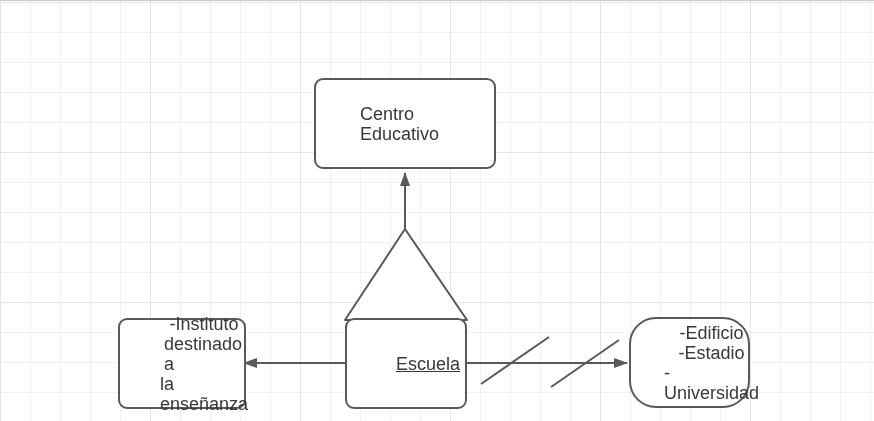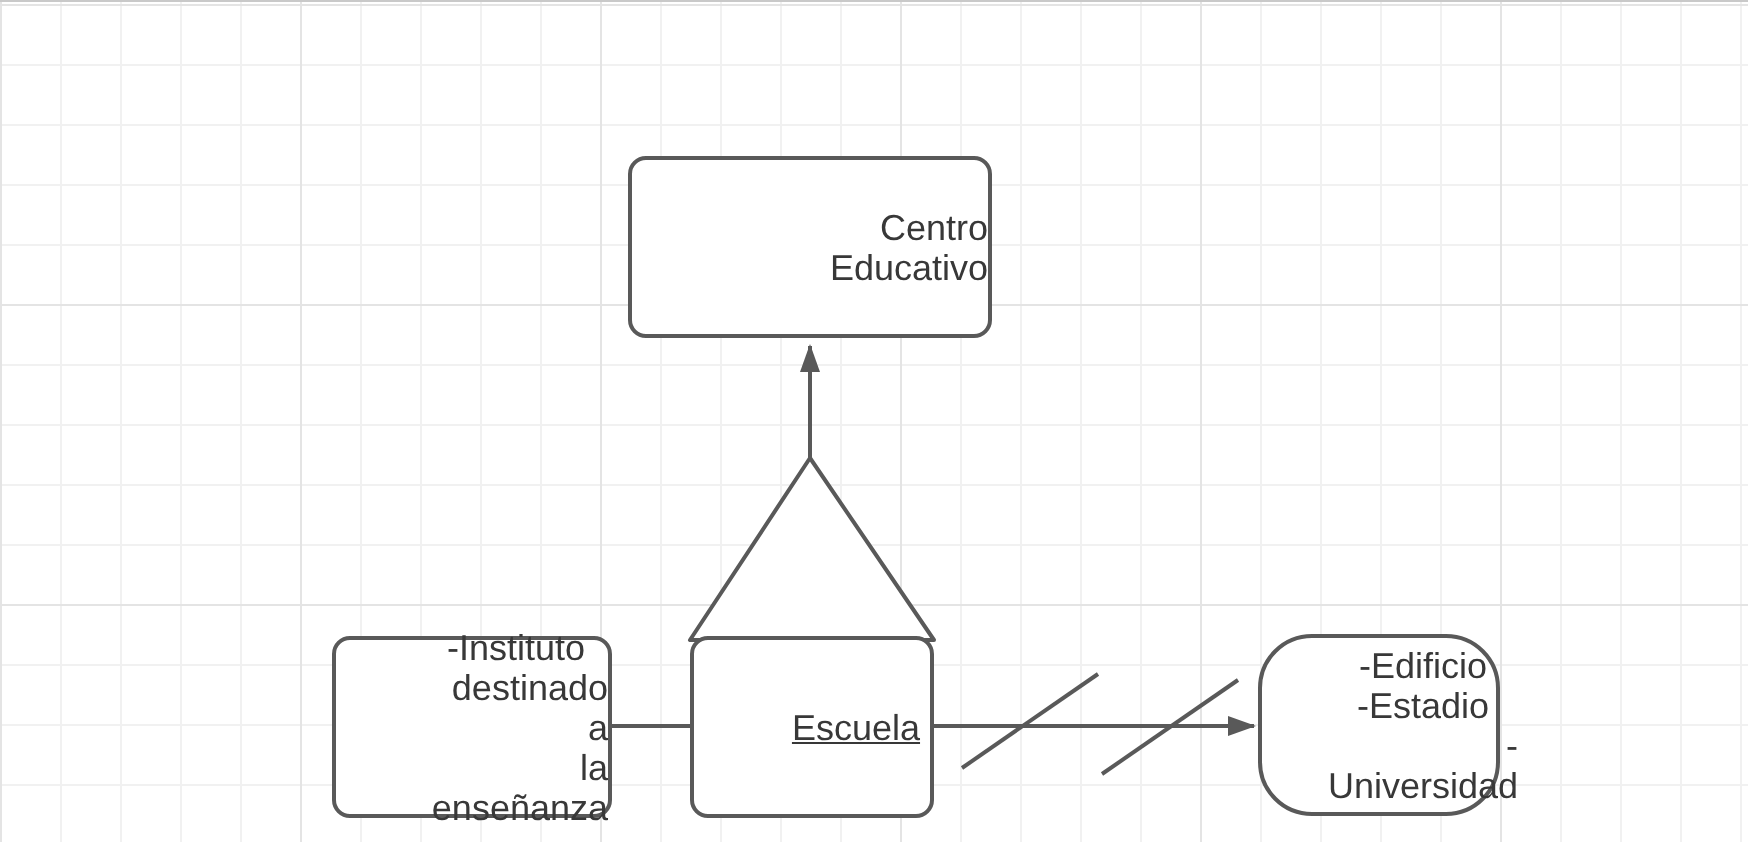--- a/index.html
+++ b/index.html
@@ -33,31 +33,31 @@
   .node {
     position: absolute;
     box-sizing: border-box;
     background: #ffffff;
     border: 2px solid #595959;
     border-radius: 9px;
     display: flex;
     flex-direction: column;
     align-items: center;
     justify-content: center;
-    text-align: right;
+    text-align: left;
     color: #383838;
     font-size: 18px;
     line-height: 20px;
     z-index: 2;
     cursor: default;
     padding-left: 44px;
   }
   .node-top    { left: 314px; top: 77px;  width: 182px; height: 91px; }
   .node-center { left: 345px; top: 317px; width: 122px; height: 91px; text-decoration: underline; }
-  .node-left   { left: 118px; top: 317px; width: 140px; height: 91px; margin-left: 48px; }
+  .node-left   { left: 118px; top: 317px; width: 128px; height: 91px; }
   .node-right  { left: 629px; top: 316px; width: 121px; height: 91px; border-radius: 27px; }
 </style>
 </head>
 <body>
 
 <div class="canvas">
 
   <svg class="connector-layer" width="874" height="421" viewBox="0 0 874 421">
     <defs>
       <marker id="arrowhead" markerUnits="userSpaceOnUse" markerWidth="15" markerHeight="10" refX="13" refY="5" orient="auto">

